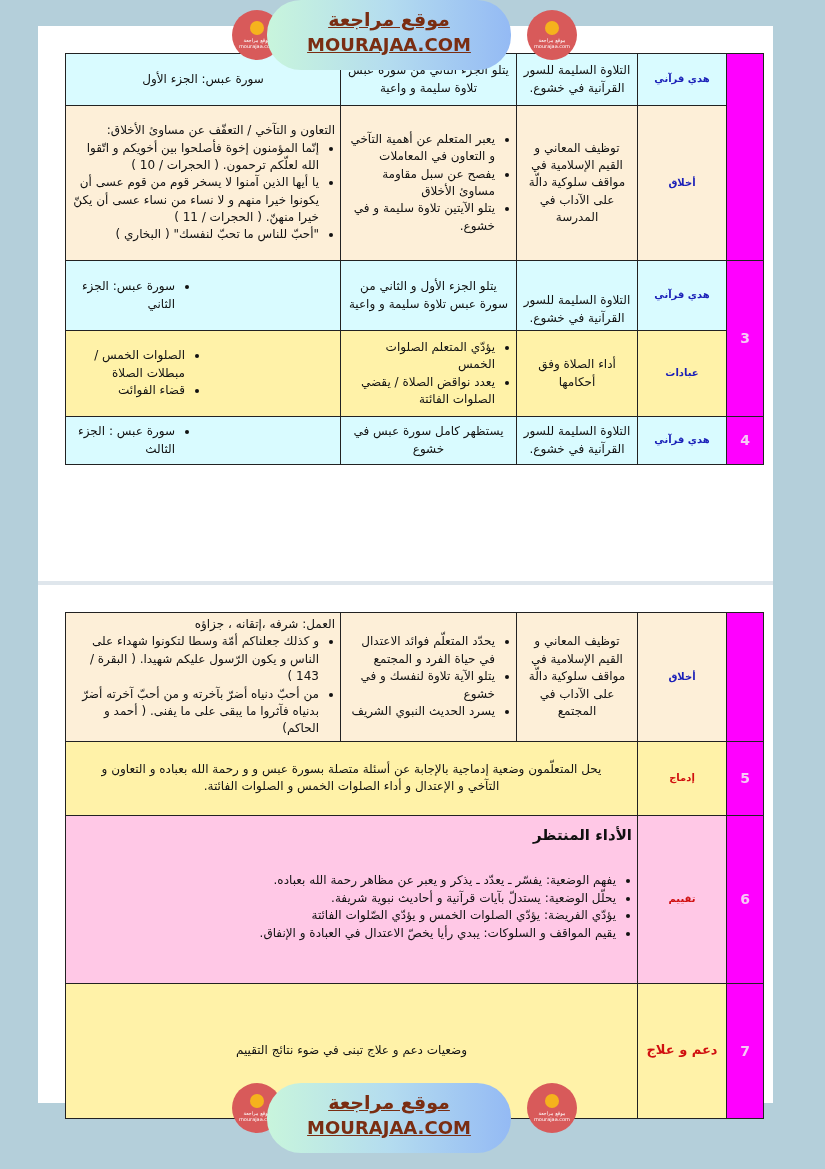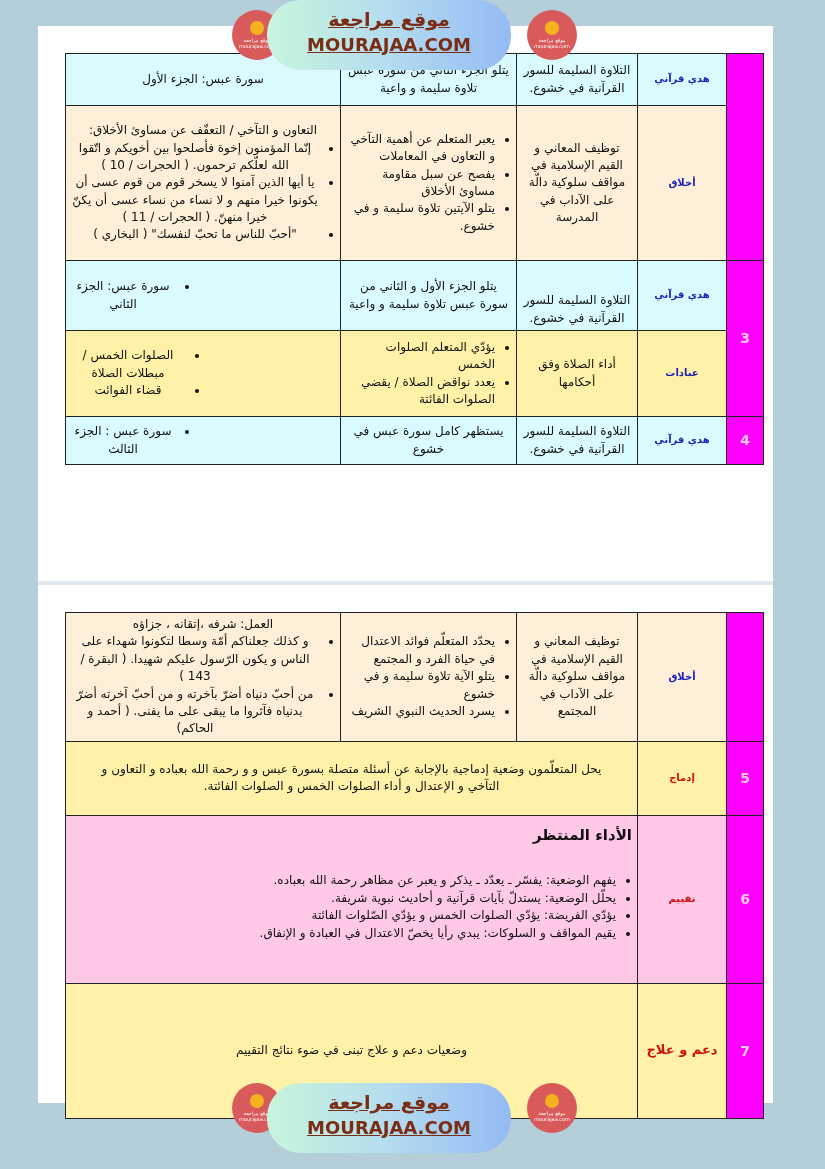--- a/index.html
+++ b/index.html
@@ -24,21 +24,21 @@
   table.plan td {
     border:1px solid #222; vertical-align:middle; padding:3px 5px; line-height:1.45;
   }
   td.num {
     background:#ff00ff; color:#f6c8f6; font-weight:bold; text-align:center;
     width:26px; font-size:14px; border-color:#b000b0;
   }
   td.domain { width:78px; text-align:center; font-weight:bold; font-size:10px; }
   td.obj { width:110px; text-align:center; }
   td.goal { width:165px; }
-  td.content { text-align:center; }
+  td.content { text-align:right; }
   .blue { color:#1a1fb8; }
   .red { color:#d01010; }
   .cyan { background:#d9fbff; }
   .peach { background:#fdefd8; }
   .yellow { background:#fff2a8; }
   .pink { background:#ffc8e6; }
   ul.b { margin:0; padding:0 16px 0 0; list-style:disc; }
   ul.b li { margin:0; }
   .center { text-align:center !important; }
   .eval-title { font-weight:bold; font-size:15px; margin:6px 0 26px; }
@@ -144,21 +144,21 @@
 <div class="page page2">
   <table class="plan">
     <tbody>
         <tr class="peach" style="height:122px;">
       <td class="num"></td>
       <td class="domain blue">أخلاق</td>
       <td class="obj">توظيف المعاني و القيم الإسلامية في مواقف سلوكية دالّة على الآداب في المجتمع</td>
       <td class="goal">
         <ul class="b">
           <li>يحدّد المتعلّم فوائد الاعتدال في حياة الفرد و المجتمع</li>
-          <li>يتلو الآية تلاوة سليمة و في خشوع</li>
+          <li>يتلو الآية تلاوة لنفسك و في خشوع</li>
           <li>يسرد الحديث النبوي الشريف</li>
         </ul>
       </td>
       <td class="content">
         <div>العمل: شرفه ،إتقانه ، جزاؤه</div>
         <ul class="b">
           <li>و كذلك جعلناكم أمّة وسطا لتكونوا شهداء على الناس و يكون الرّسول عليكم شهيدا. ( البقرة / 143 )</li>
           <li>من أحبّ دنياه أضرّ بآخرته و من أحبّ آخرته أضرّ بدنياه فآثروا ما يبقى على ما يفنى. ( أحمد و الحاكم)</li>
         </ul>
       </td>

